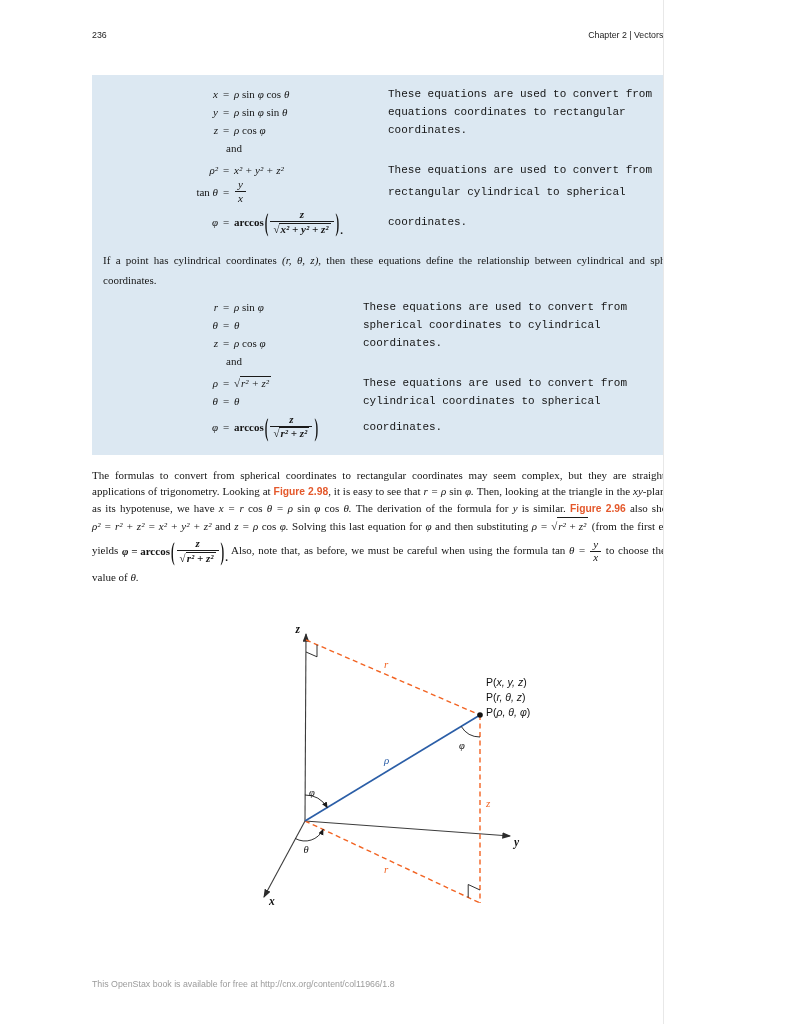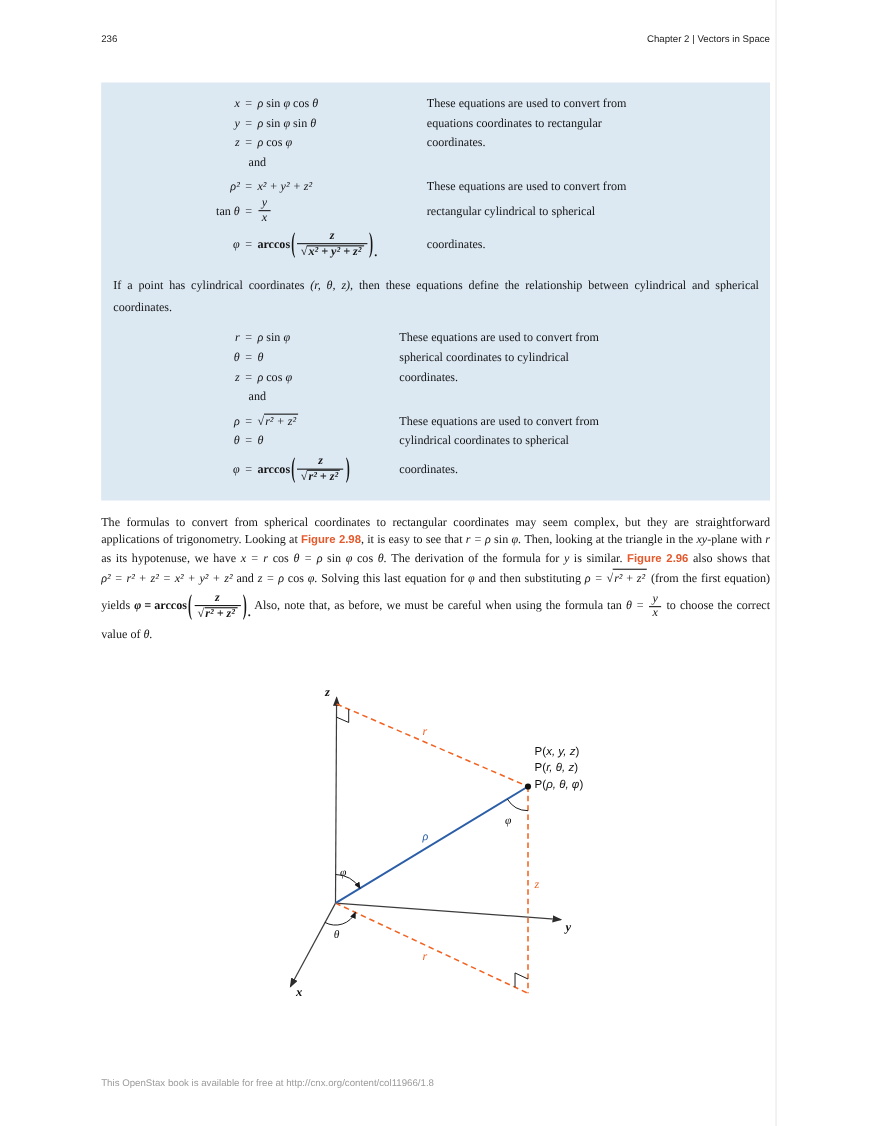--- a/index.html
+++ b/index.html
@@ -1,40 +1,39 @@
 <!DOCTYPE html>
 <html style="--boxbg: #dce8f2; --orange: #e4582b; --dorange: #f26322; --dblue: #2b5ea7;"><head>
 <meta charset="utf-8">
 <style>
   html,body { margin:0; padding:0; background:#ffffff; }
   .page {
     position:relative; width:663px; height:1024px; background:#fff;
     font-family:"Liberation Serif", serif; color:#151515; overflow:hidden;
     outline:1px solid #e8e8e8;
-    padding-left:42px;
   }
   
   .running-head {
     position:absolute; top:30px; left:92px; width:608px;
     display:flex; justify-content:space-between;
     font-family:"Liberation Sans", sans-serif; font-size:8.8px; color:#1c1c1c;
   }
   .running-head .chapter { font-weight:normal; }
   
   .eq-box {
     position:absolute; left:92px; top:75px; width:608px; min-height:380px;
     background:var(--boxbg,#dce8f2); box-sizing:border-box; padding:8px 0 6px;
     font-size:11px;
   }
   .eq-group { margin:2px 0 4px; }
   .eq-row { position:relative; display:flex; align-items:center; min-height:18px; }
   .eq-lhs { width:126px; text-align:right; flex:none; }
   .eq-sign { width:16px; text-align:center; flex:none; }
   .eq-rhs { flex:none; }
-  .eq-note { position:absolute; top:50%; transform:translateY(-50%); white-space:nowrap; }
+  .eq-note { position:absolute; top:50%; transform:translateY(-50%); white-space:nowrap;font-family:Liberation Mono, monospace; }
   .eq-and { margin-left:134px; line-height:18px; }
   .eq-interlude { margin:10px 0 8px; padding:0 10px 0 11px; line-height:20px; text-align:justify; }
   
   .math { white-space:nowrap; }
   .vr { font-style:italic; }
   .fn { font-style:normal; }
   .frac { display:inline-flex; flex-direction:column; vertical-align:middle; text-align:center; margin:0 1px; }
   .fnum { display:block; border-bottom:1px solid #1a1a1a; padding:0 3px 0.5px; line-height:1.08; }
   .fden { display:block; padding:0.5px 3px 0; line-height:1.08; }
   .sqrt { display:inline-block; white-space:nowrap; }

